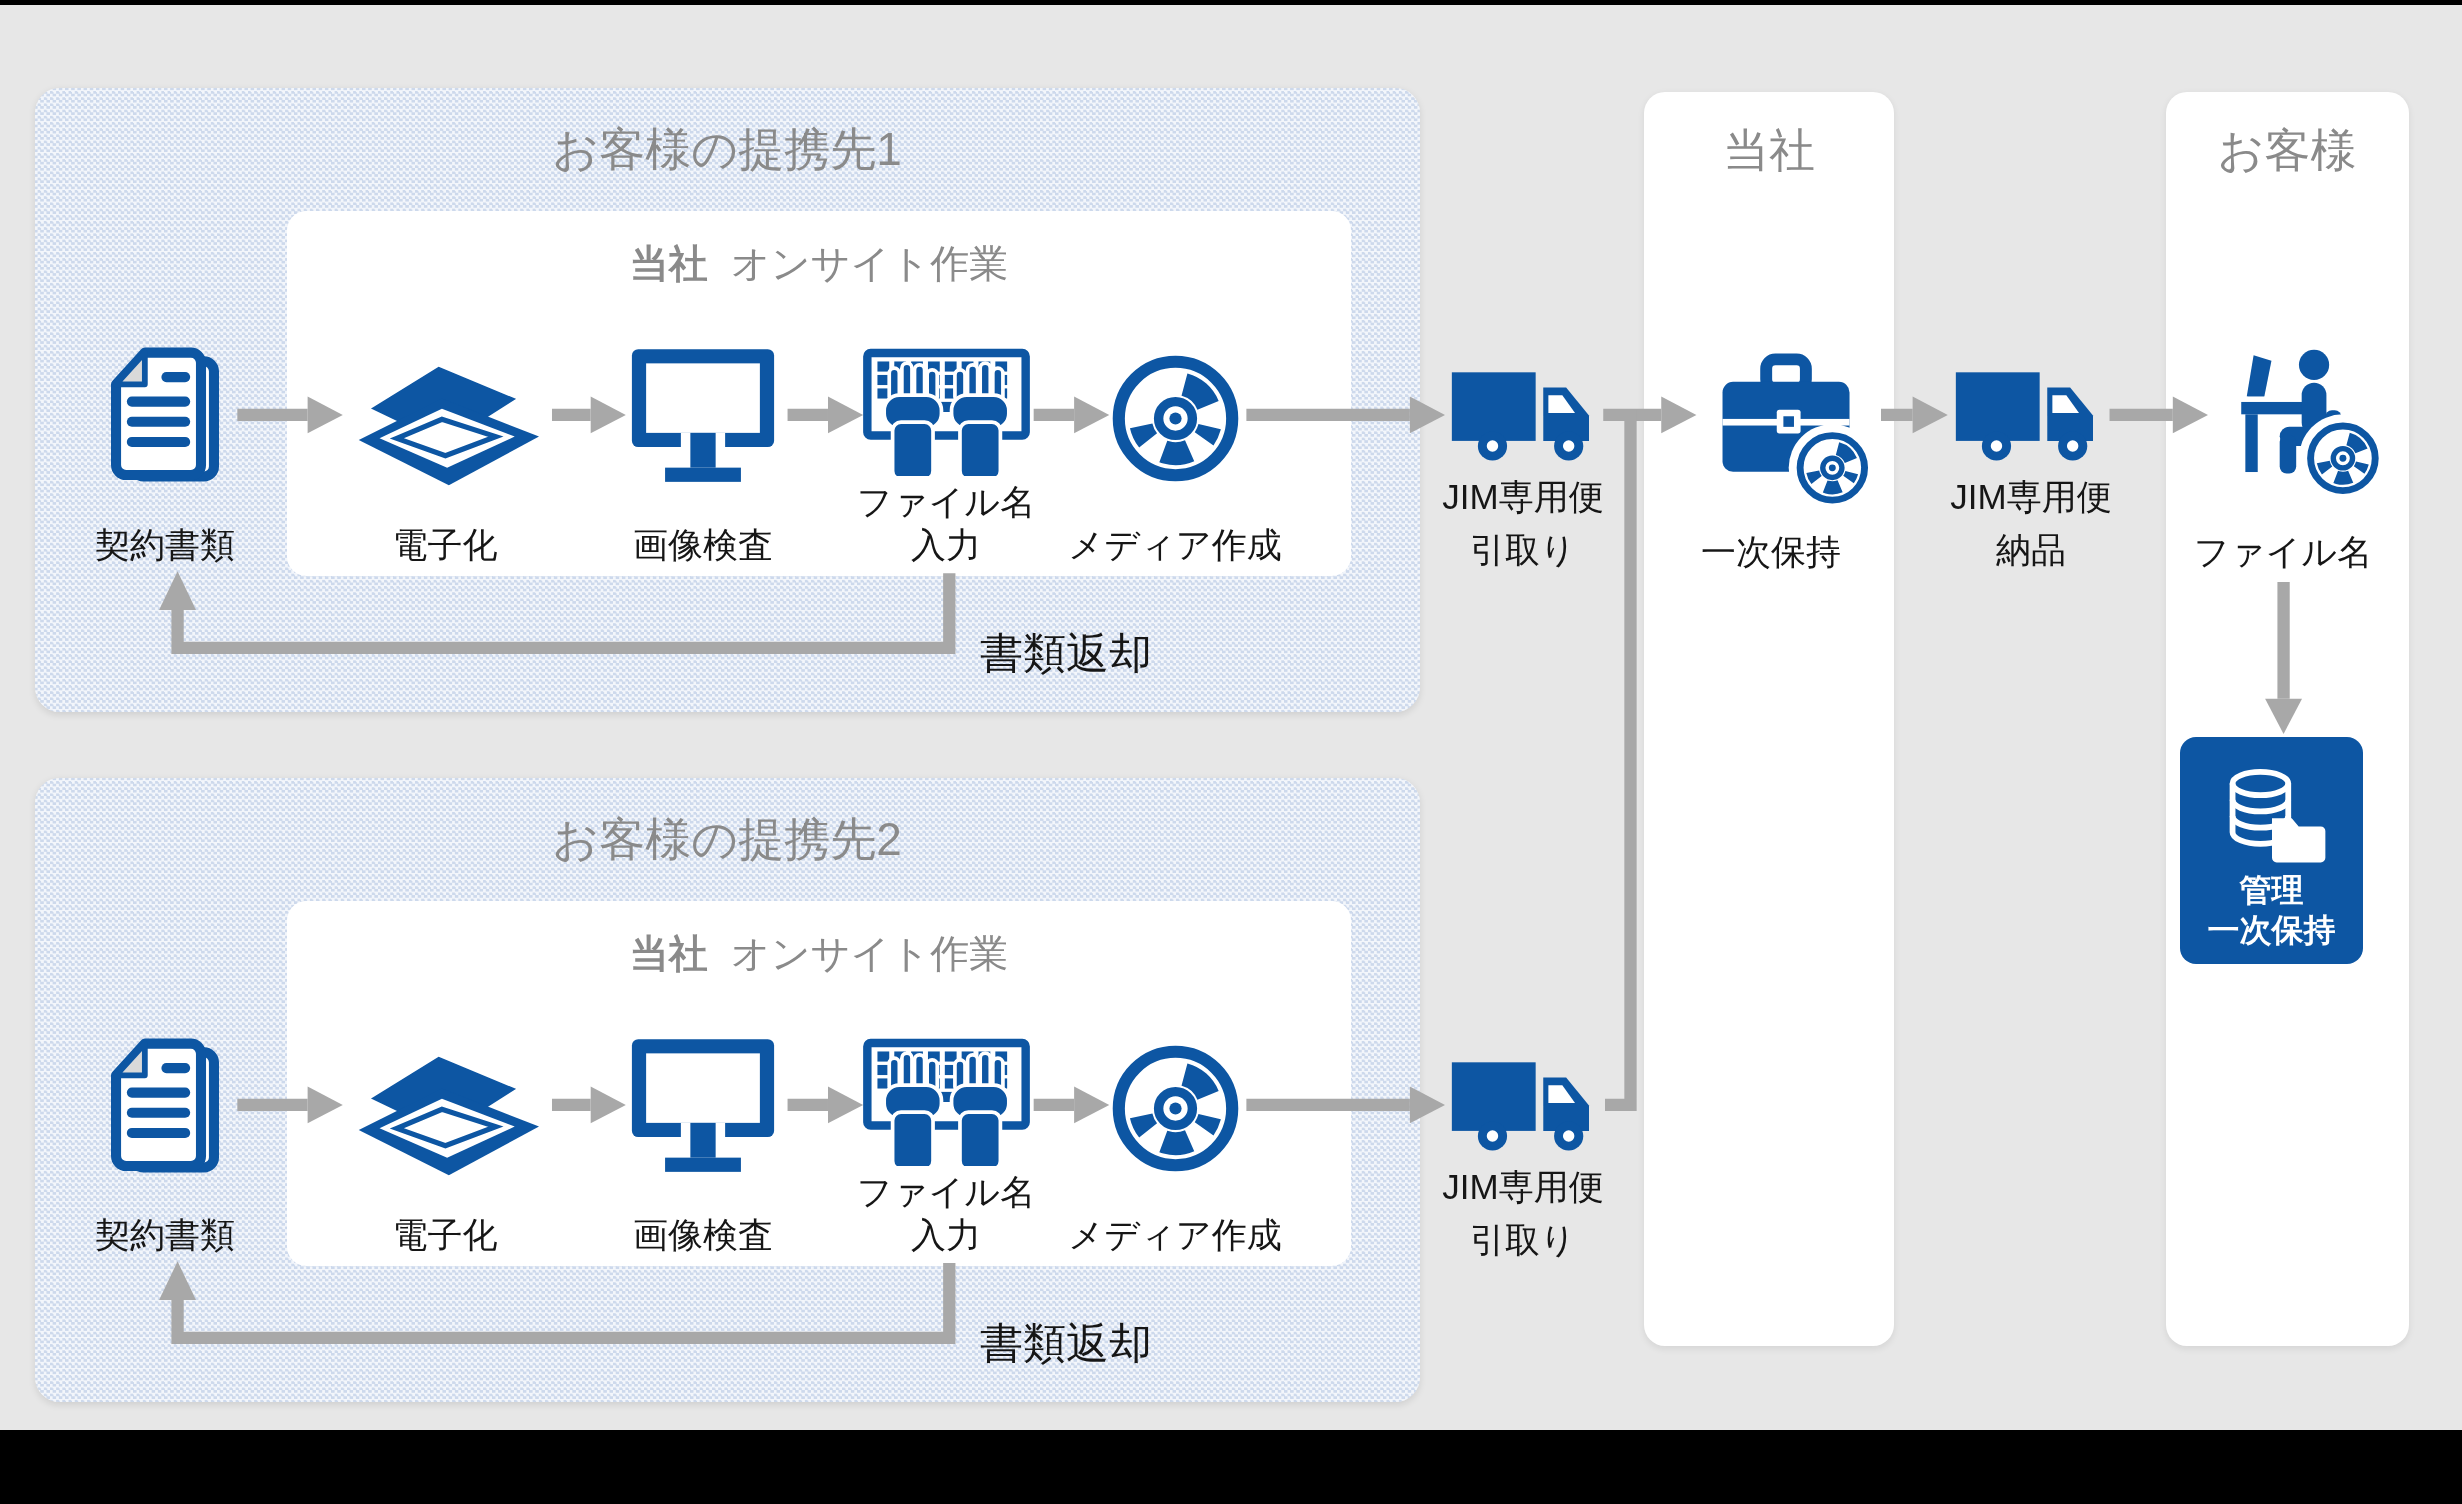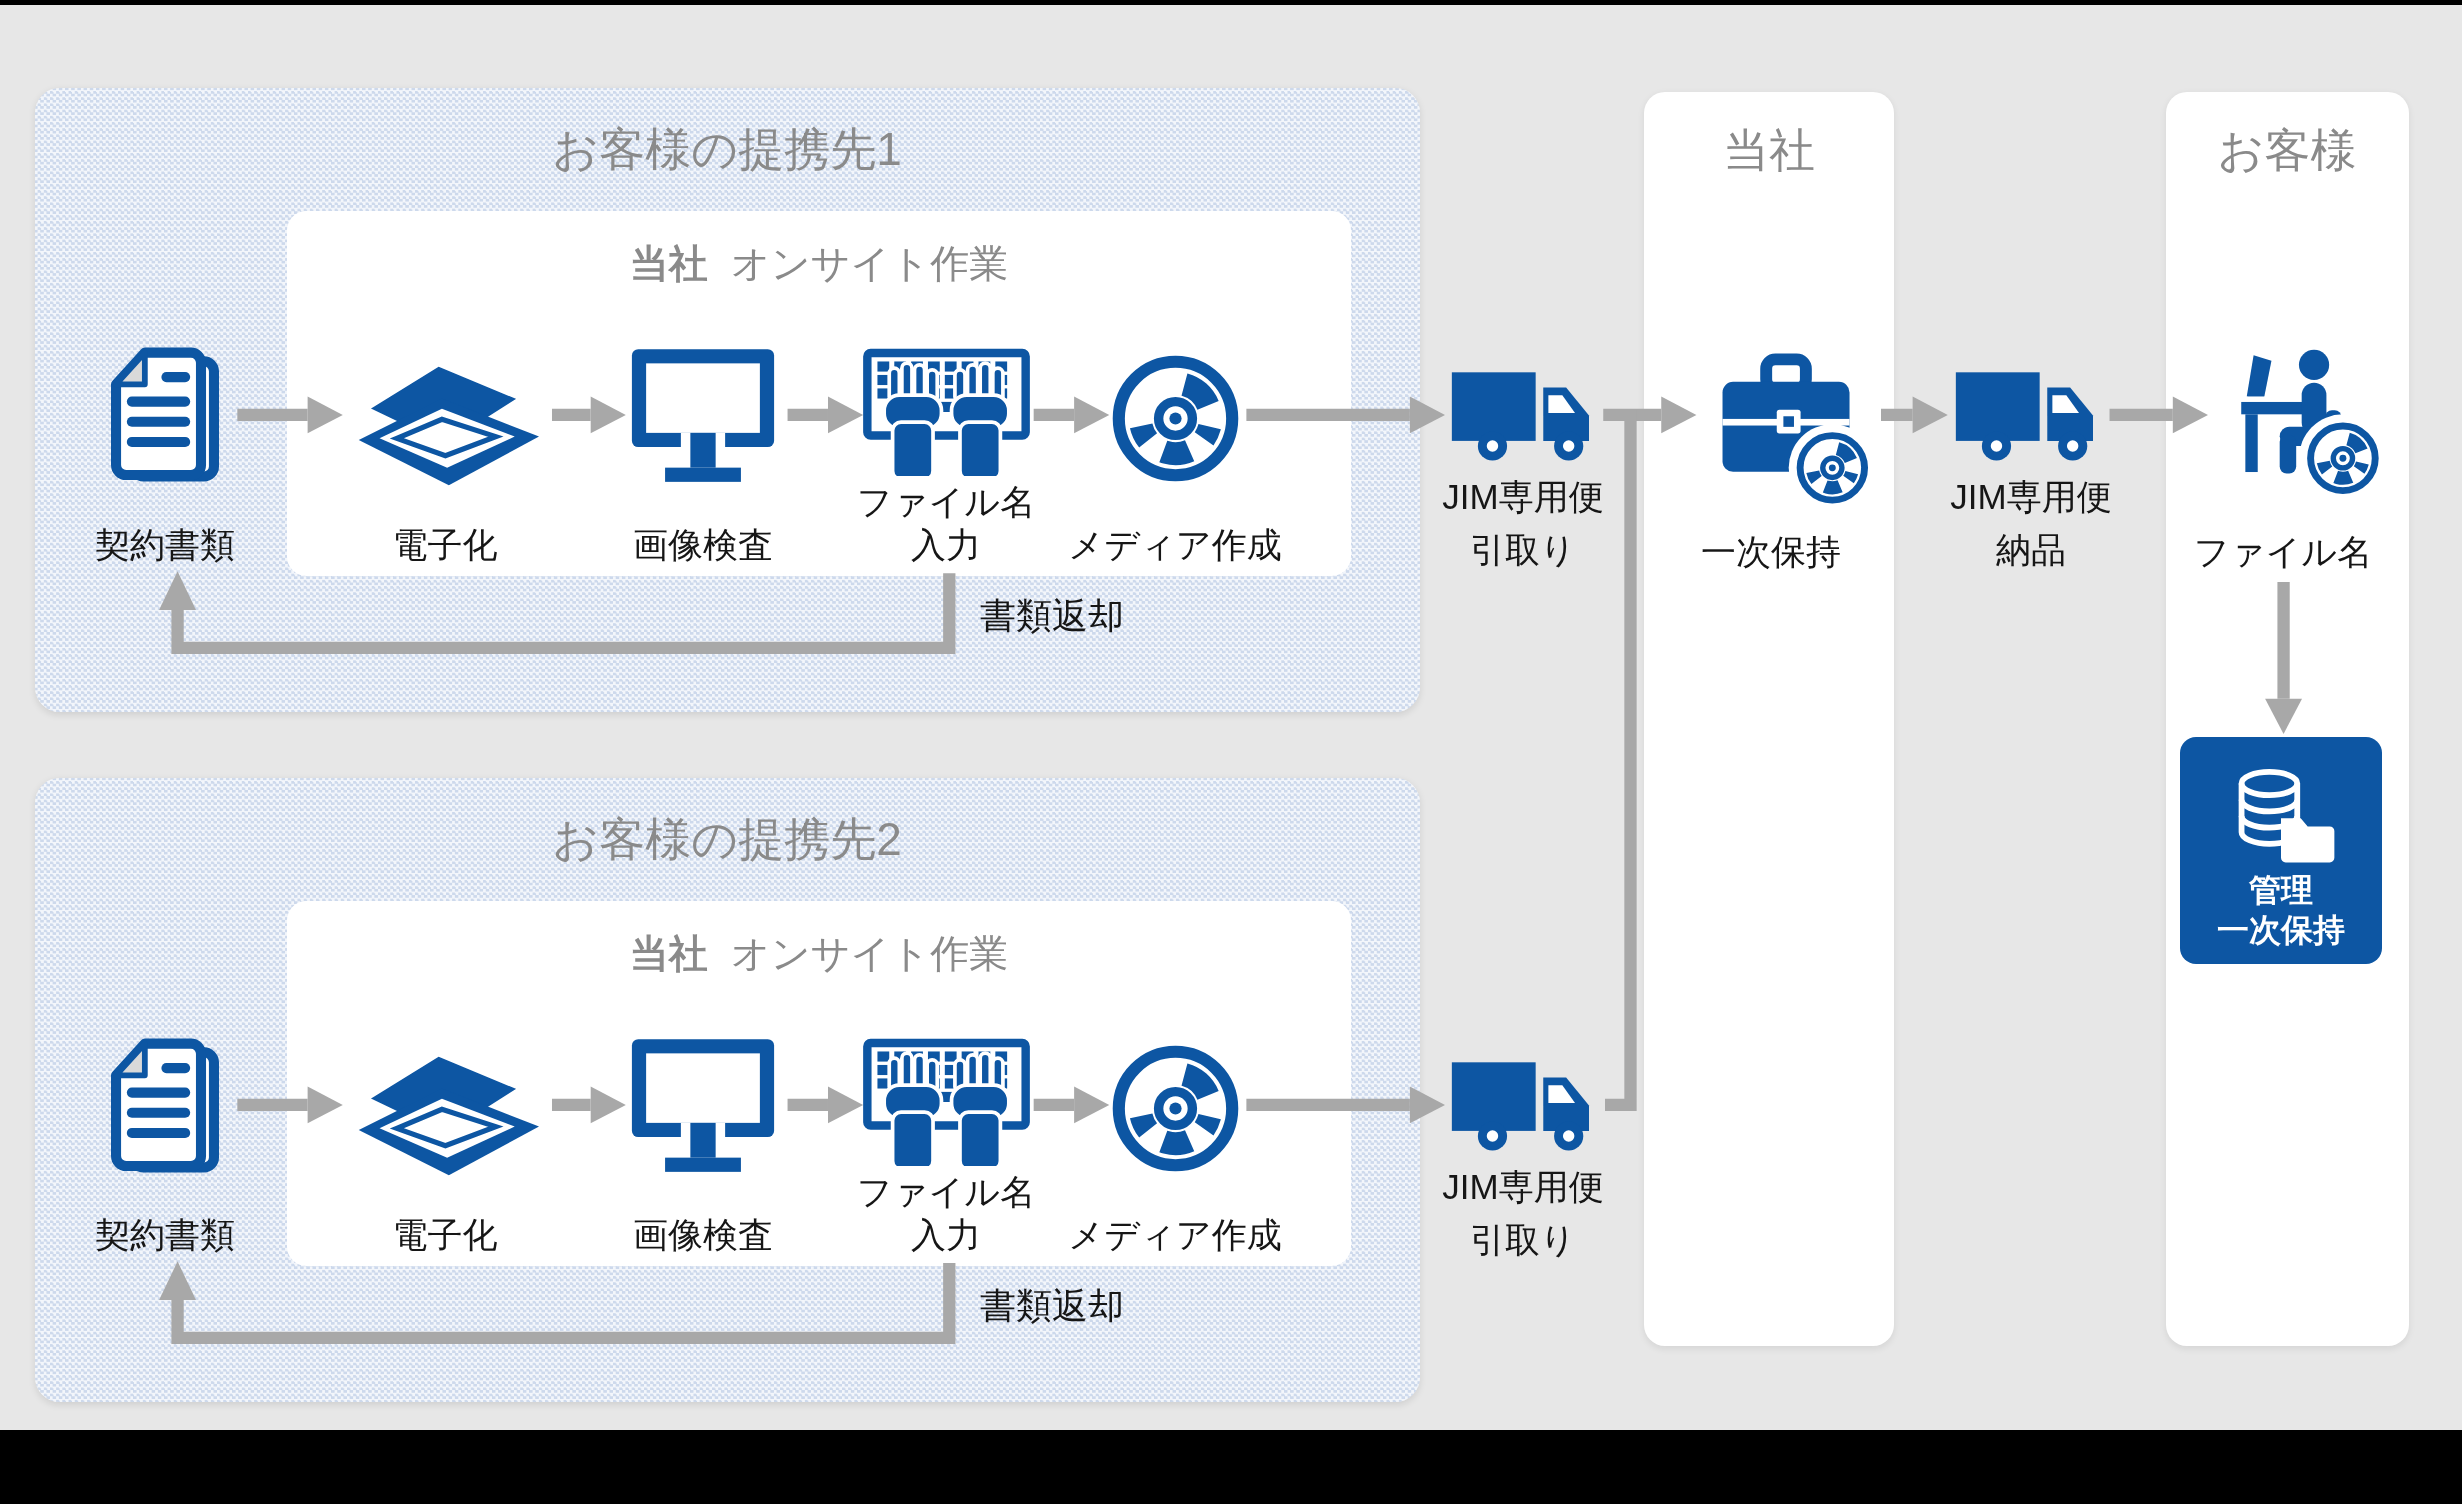--- a/index.html
+++ b/index.html
@@ -21,24 +21,24 @@
   .col.company{left:1644px;width:250px;}
   .col.customer{left:2166px;width:243px;}
   .sec-title{position:absolute;transform:translateX(-50%);white-space:nowrap;
     color:var(--c-head);font-size:46px;font-weight:normal;line-height:1;}
   .onsite-title{position:absolute;transform:translateX(-50%);white-space:nowrap;
     display:flex;align-items:baseline;gap:23px;color:var(--c-head);}
   .onsite-title .t1{font-size:39px;font-weight:bold;line-height:1;}
   .onsite-title .t2{font-size:39px;font-weight:normal;line-height:1;}
   .lbl{position:absolute;transform:translateX(-50%);white-space:nowrap;
     color:var(--c-text);font-size:35px;line-height:1;text-align:center;}
-  .lbl-left{position:absolute;white-space:nowrap;color:var(--c-text);font-size:36px;line-height:1;}
+  .lbl-left{position:absolute;white-space:nowrap;color:var(--c-text);font-size:43px;line-height:1;margin-top:34px;}
   .icon{position:absolute;}
   .overlay{position:absolute;left:0;top:0;pointer-events:none;}
-  .mgmt{position:absolute;left:2180px;top:737px;width:202px;height:227px;border-radius:16px;
+  .mgmt{position:absolute;left:2180px;top:737px;width:183px;height:227px;border-radius:16px;
     background:var(--c-blue);display:flex;flex-direction:column;align-items:center;}
   .mgmt .mtxt{color:#fff;font-size:32px;font-weight:600;line-height:1;margin-top:8px;}
   
   .fb{fill:var(--c-blue);} .fw{fill:#fff;} .fg{fill:#d9d9d9;}
   .sb{stroke:var(--c-blue);} .sw{stroke:#fff;} .fn{fill:none;}
   .ga{stroke:var(--c-arrow);stroke-width:14;fill:none;}
   .gh{fill:var(--c-arrow);}
 </style>
 </head>
 <body>

